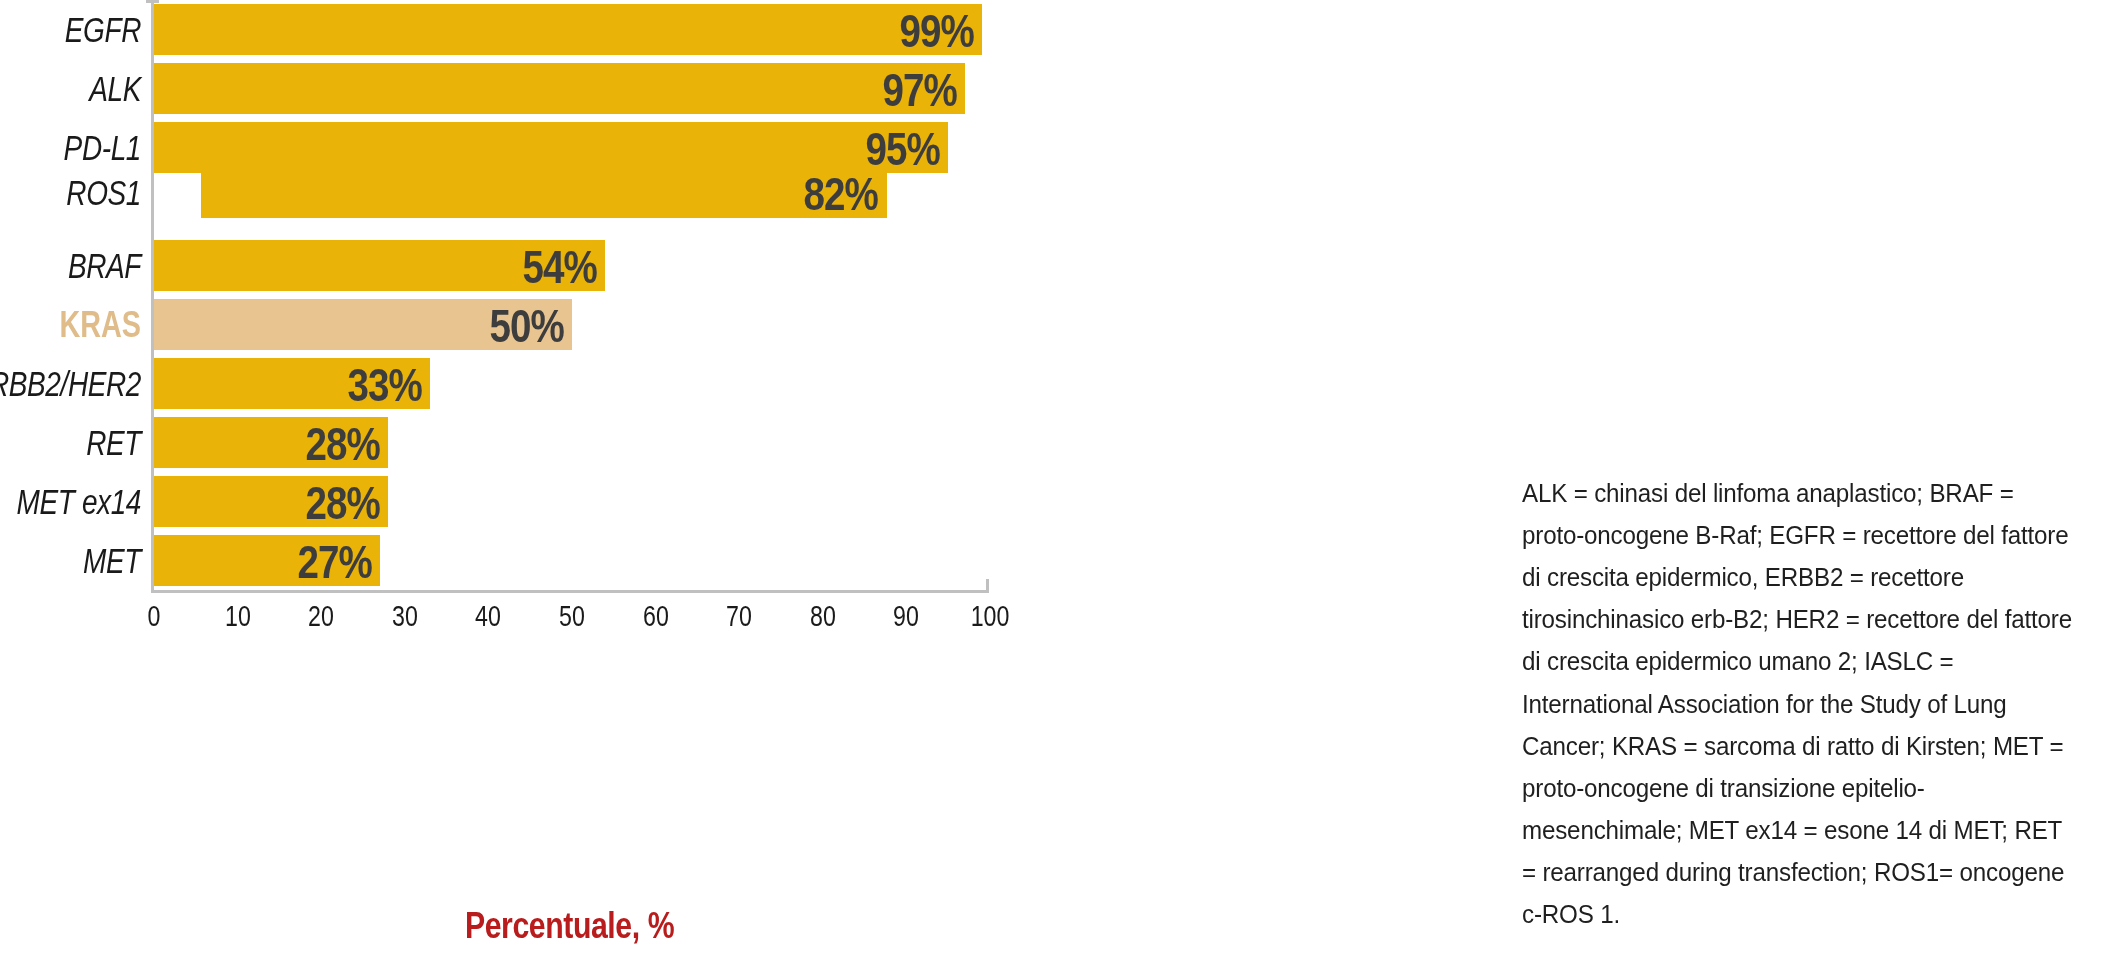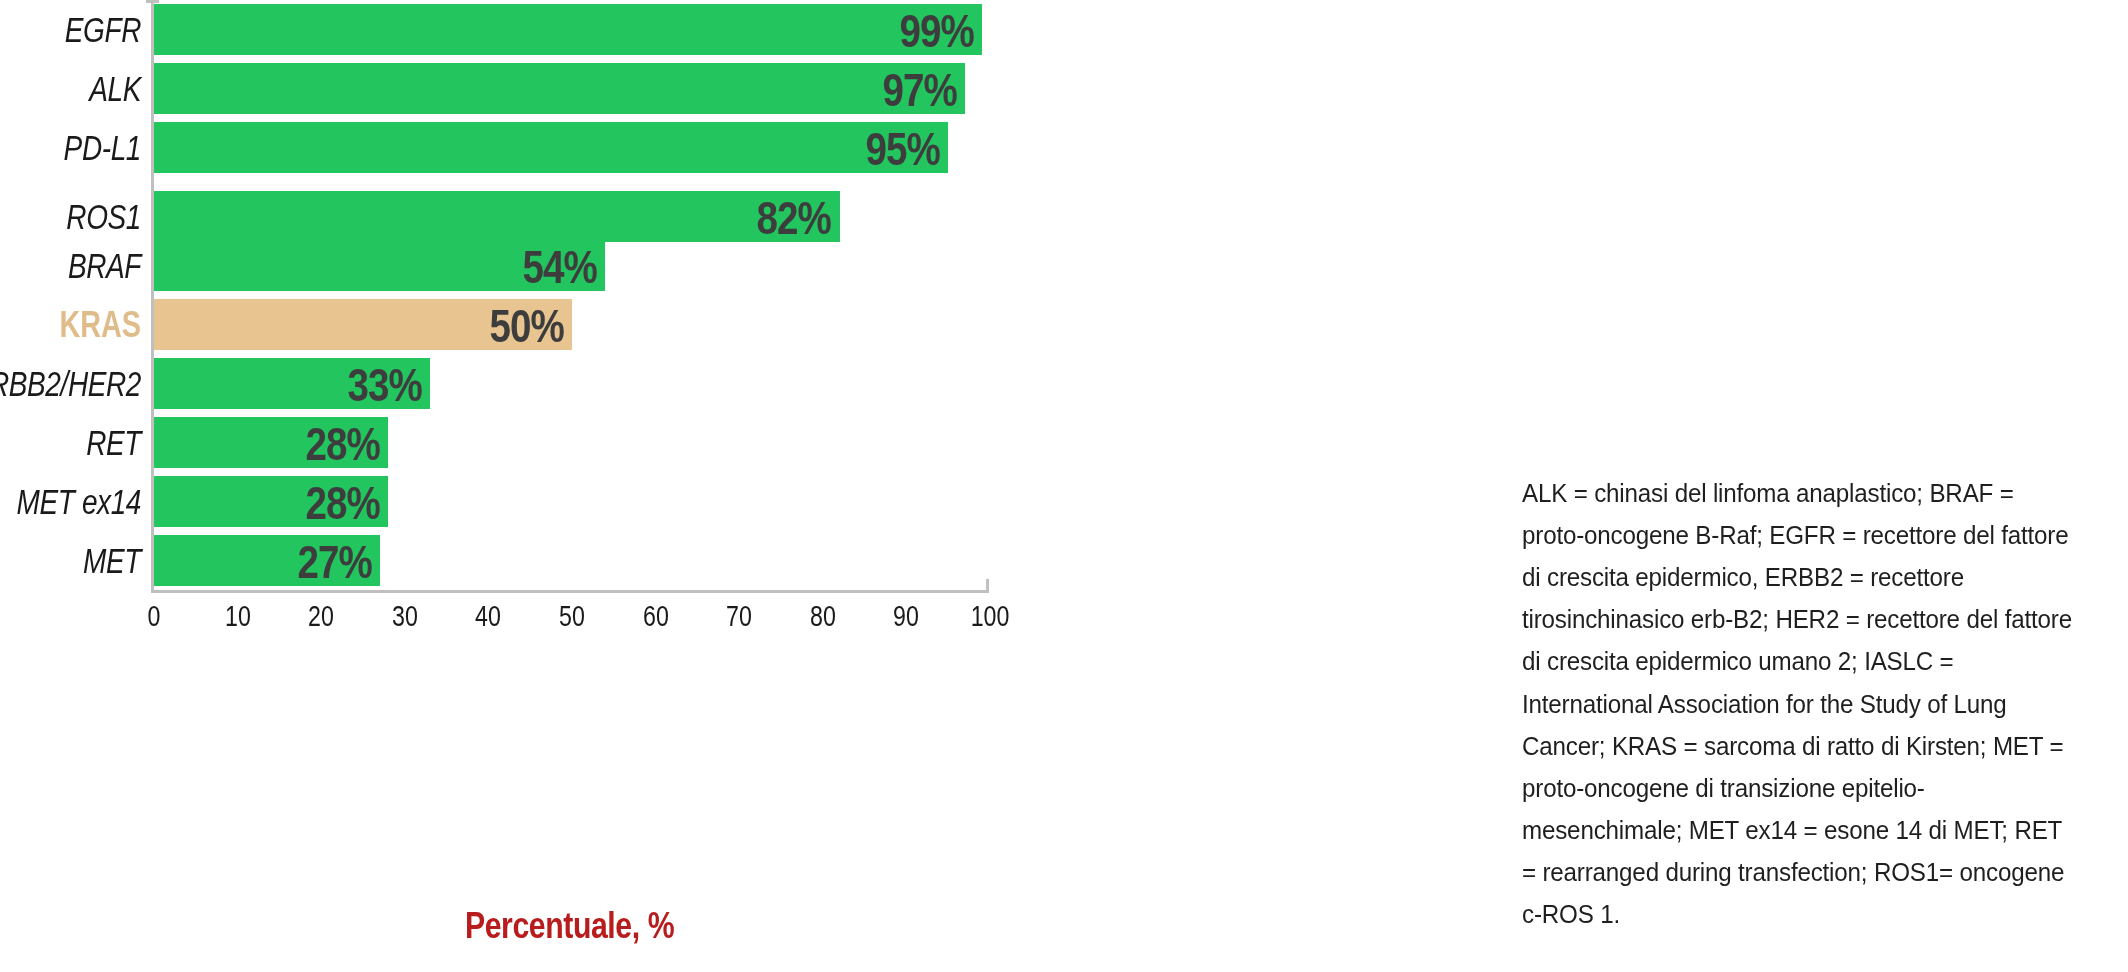--- a/index.html
+++ b/index.html
@@ -114,21 +114,21 @@
     color: #dfbc89;
     font-size: 36px;
     letter-spacing: 0px;
   }
 
   .bar {
     position: absolute;
     left: 154px;
     top: 4px;
     height: 51px;
-    background: #22c55e;
+    background: #eab308;
     box-sizing: border-box;
   }
   .row.highlight .bar {
     background: #e7c490;
   }
 
   .bar-value {
     position: absolute;
     right: 8px;
     top: 50%;
@@ -227,23 +227,23 @@
             <div class="bar" style="width: 810.92px;">
               <div class="bar-value">97%</div>
             </div>
           </div>
           <div class="row" style="top: 118px;">
             <div class="cat-label">PD-L1</div>
             <div class="bar" style="width: 794.2px;">
               <div class="bar-value">95%</div>
             </div>
           </div>
-          <div class="row" style="top: 187px;">
+          <div class="row" style="top: 163px;">
             <div class="cat-label">ROS1</div>
-            <div class="bar" style="width: 685.52px;">
+            <div class="bar" style="width: 685.52px; margin-left: 47px;">
               <div class="bar-value">82%</div>
             </div>
           </div>
           <div class="row" style="top: 236px;">
             <div class="cat-label">BRAF</div>
             <div class="bar" style="width: 451.44px;">
               <div class="bar-value">54%</div>
             </div>
           </div>
           <div class="row highlight" style="top: 295px;">

